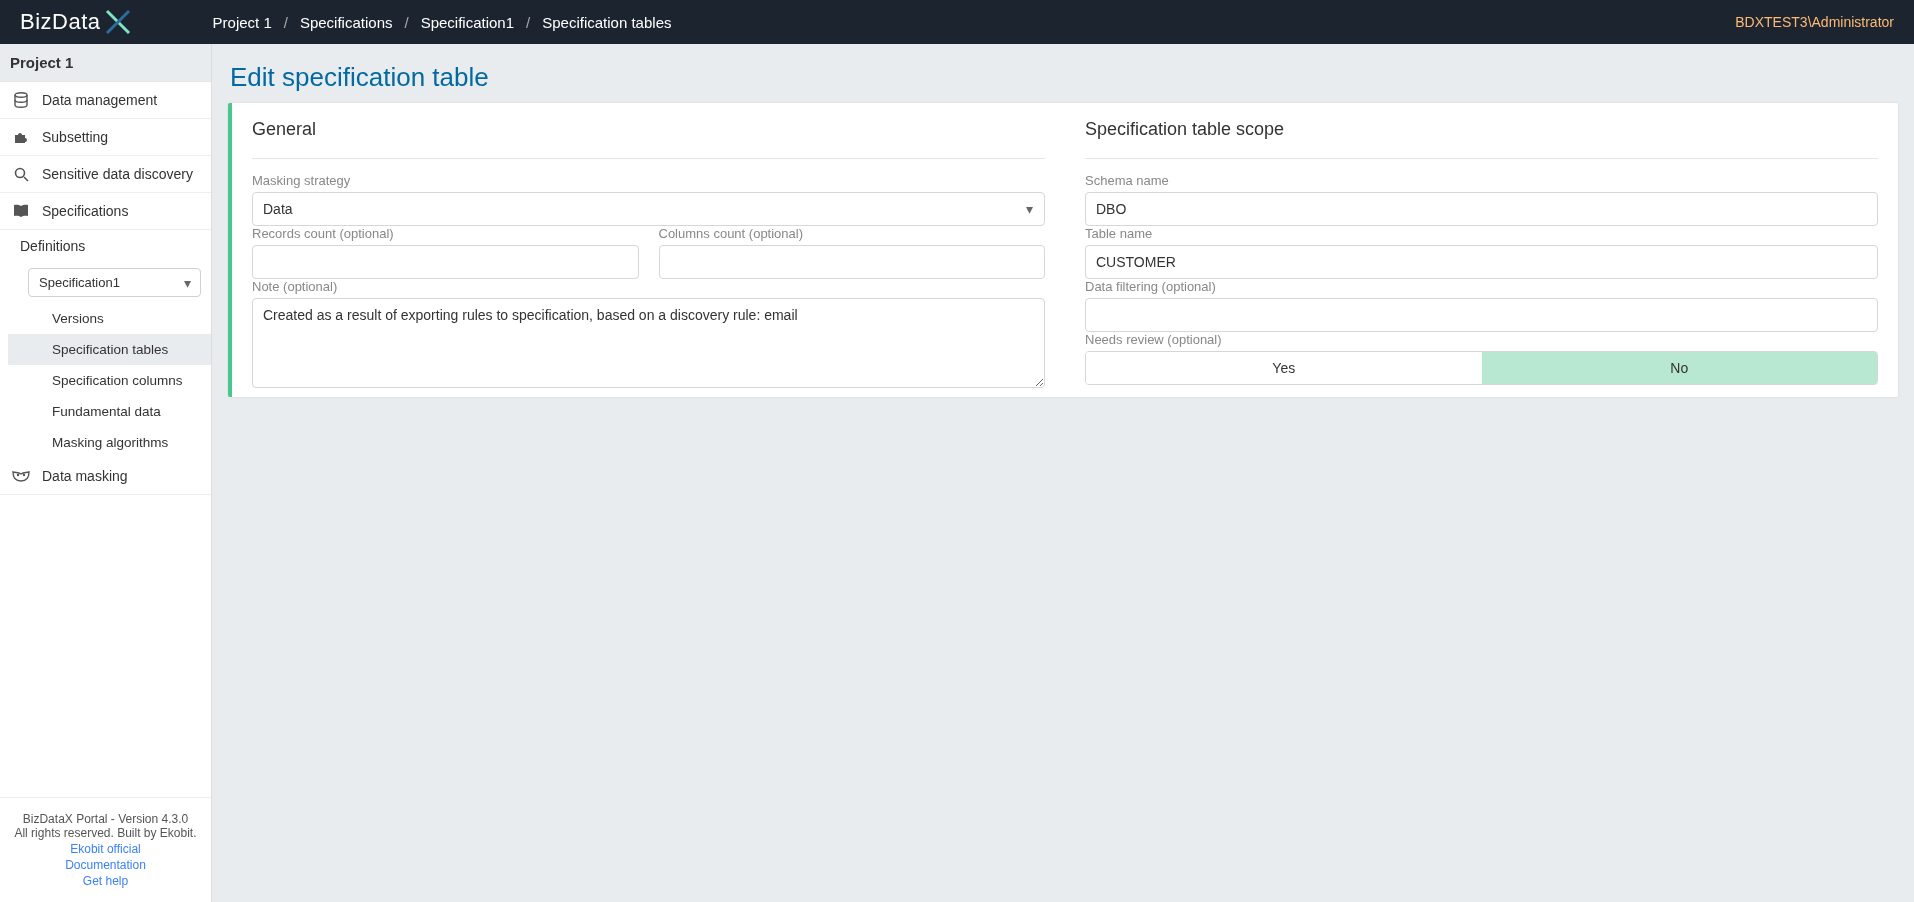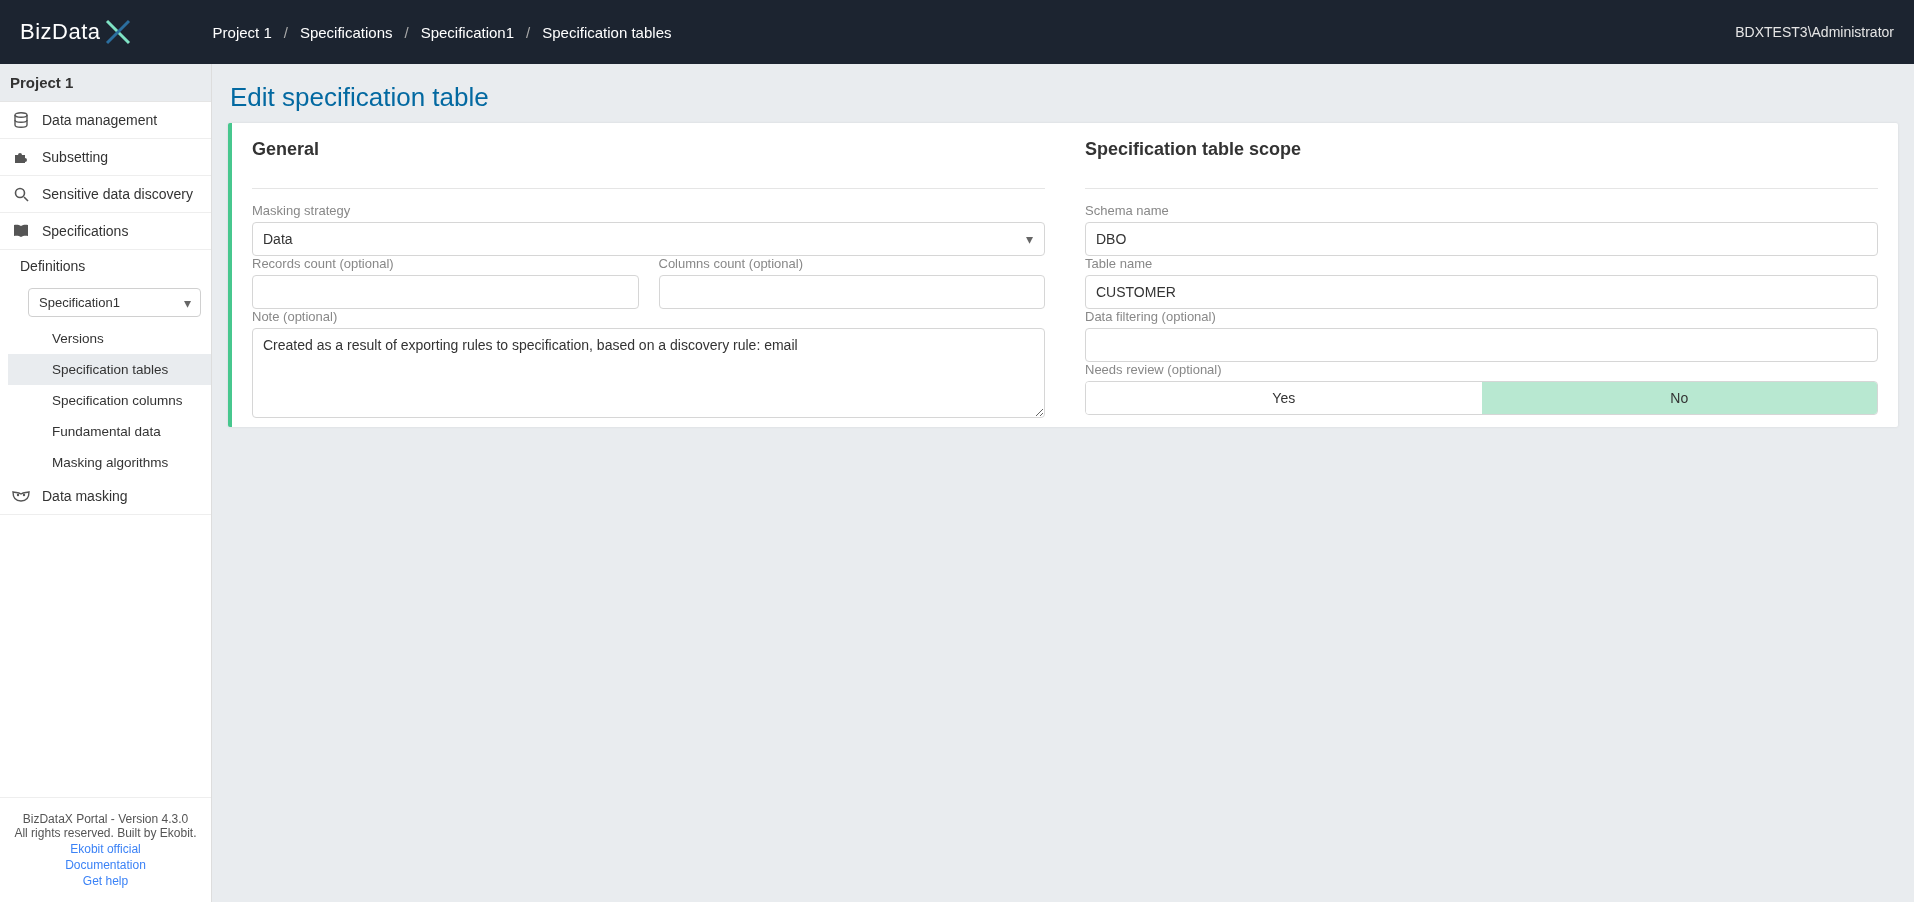--- a/index.html
+++ b/index.html
@@ -1,27 +1,27 @@
 <!DOCTYPE html>
 <html><head>
 <meta charset="utf-8">
 <style>
   * { box-sizing: border-box; margin: 0; padding: 0; }
   html, body { height: 100%; font-family: "Segoe UI", Arial, sans-serif; font-size: 14px; color: #333; background: #e9ecef; }
   .app { display: flex; flex-direction: column; height: 100vh; }
 
   
-  .topbar { background: #1c2430; color: #fff; display: flex; align-items: center; height: 64px; padding: 0 20px; }
+  .topbar { background: #1c2430; color: #fff; display: flex; align-items: center; height: 44px; padding: 0 20px; }
   .logo { display: flex; align-items: center; margin-right: 80px; }
   .logo-text { font-size: 22px; font-weight: 300; letter-spacing: 0.5px; }
   .logo-svg { margin-left: 2px; }
   .breadcrumbs { display: flex; align-items: center; gap: 12px; font-size: 15px; flex: 1; }
   .breadcrumbs a { color: #fff; text-decoration: none; }
   .breadcrumbs .sep { color: #aaa; }
-  .user { font-size: 14px; color: #e5e5e5; }
+  .user { font-size: 14px; color: #fdba74; }
 
   
   .body { display: flex; flex: 1; min-height: 0; }
   .sidebar { width: 212px; background: #fff; display: flex; flex-direction: column; border-right: 1px solid #ddd; }
   .side-project { padding: 10px 10px; font-weight: 700; font-size: 15px; border-bottom: 1px solid #e5e5e5; background:#e9ecef;}
   .side-item { display: flex; align-items: flex-start; gap: 12px; padding: 10px 12px; cursor: pointer; border-bottom: 1px solid #eee; color:#333; }
   .side-item .ico { width: 18px; display: flex; justify-content: center; color:#555; }
   .side-sub { padding-left: 8px; }
   .side-sub .side-item { border-bottom: none; padding: 8px 12px; }
   .side-spec-select { margin: 6px 10px 6px 20px; position: relative; }
@@ -31,21 +31,21 @@
   .side-sub2 .active { background: #e9ecef; }
   .side-footer { margin-top: auto; border-top: 1px solid #eee; padding: 14px 8px 14px; text-align: center; font-size: 12px; color:#555; }
   .side-footer a { color: #3b82f6; text-decoration: none; display: block; margin-top: 2px; }
 
   
   .main { flex: 1; overflow: auto; padding: 12px 16px; }
   .page-title { font-size: 26px; font-weight: 400; color: #0369a1; margin: 6px 2px 10px; }
   .card { background: #fff; border-left: 4px solid #47c78e; border-radius: 2px; box-shadow: 0 0 3px rgba(0,0,0,0.08); }
   .card-body { display: flex; gap: 40px; padding: 16px 20px 6px; }
   .col { flex: 1; min-width: 0; }
-  .sect-title { font-size: 18px; font-weight: 700; padding-bottom: 28px; border-bottom: 1px solid #e5e5e5; margin-bottom: 14px; color:#333;}
+  .sect-title { font-size: 18px; font-weight: 400; padding-bottom: 18px; border-bottom: 1px solid #e5e5e5; margin-bottom: 14px; color:#333;}
   .field { }
   .field label { display: block; font-size: 13px; color: #888; margin-bottom: 4px; }
   .input, .select, .textarea { width: 100%; border: 1px solid #d6d6d6; border-radius: 4px; padding: 8px 10px; font-size: 14px; background:#fff; color:#333; font-family: inherit;}
   .textarea { height: 90px; resize: vertical; }
   .select-wrap { position: relative; }
   .select-wrap .caret { position:absolute; right:12px; top:50%; transform:translateY(-50%); color:#666; pointer-events:none; }
   .row2 { display:flex; gap:20px; }
   .row2 .field { flex:1; }
   .toggle { display:flex; border:1px solid #d6d6d6; border-radius:4px; overflow:hidden; }
   .toggle .opt { flex:1; text-align:center; padding:8px 0; cursor:pointer; background:#fff; }

